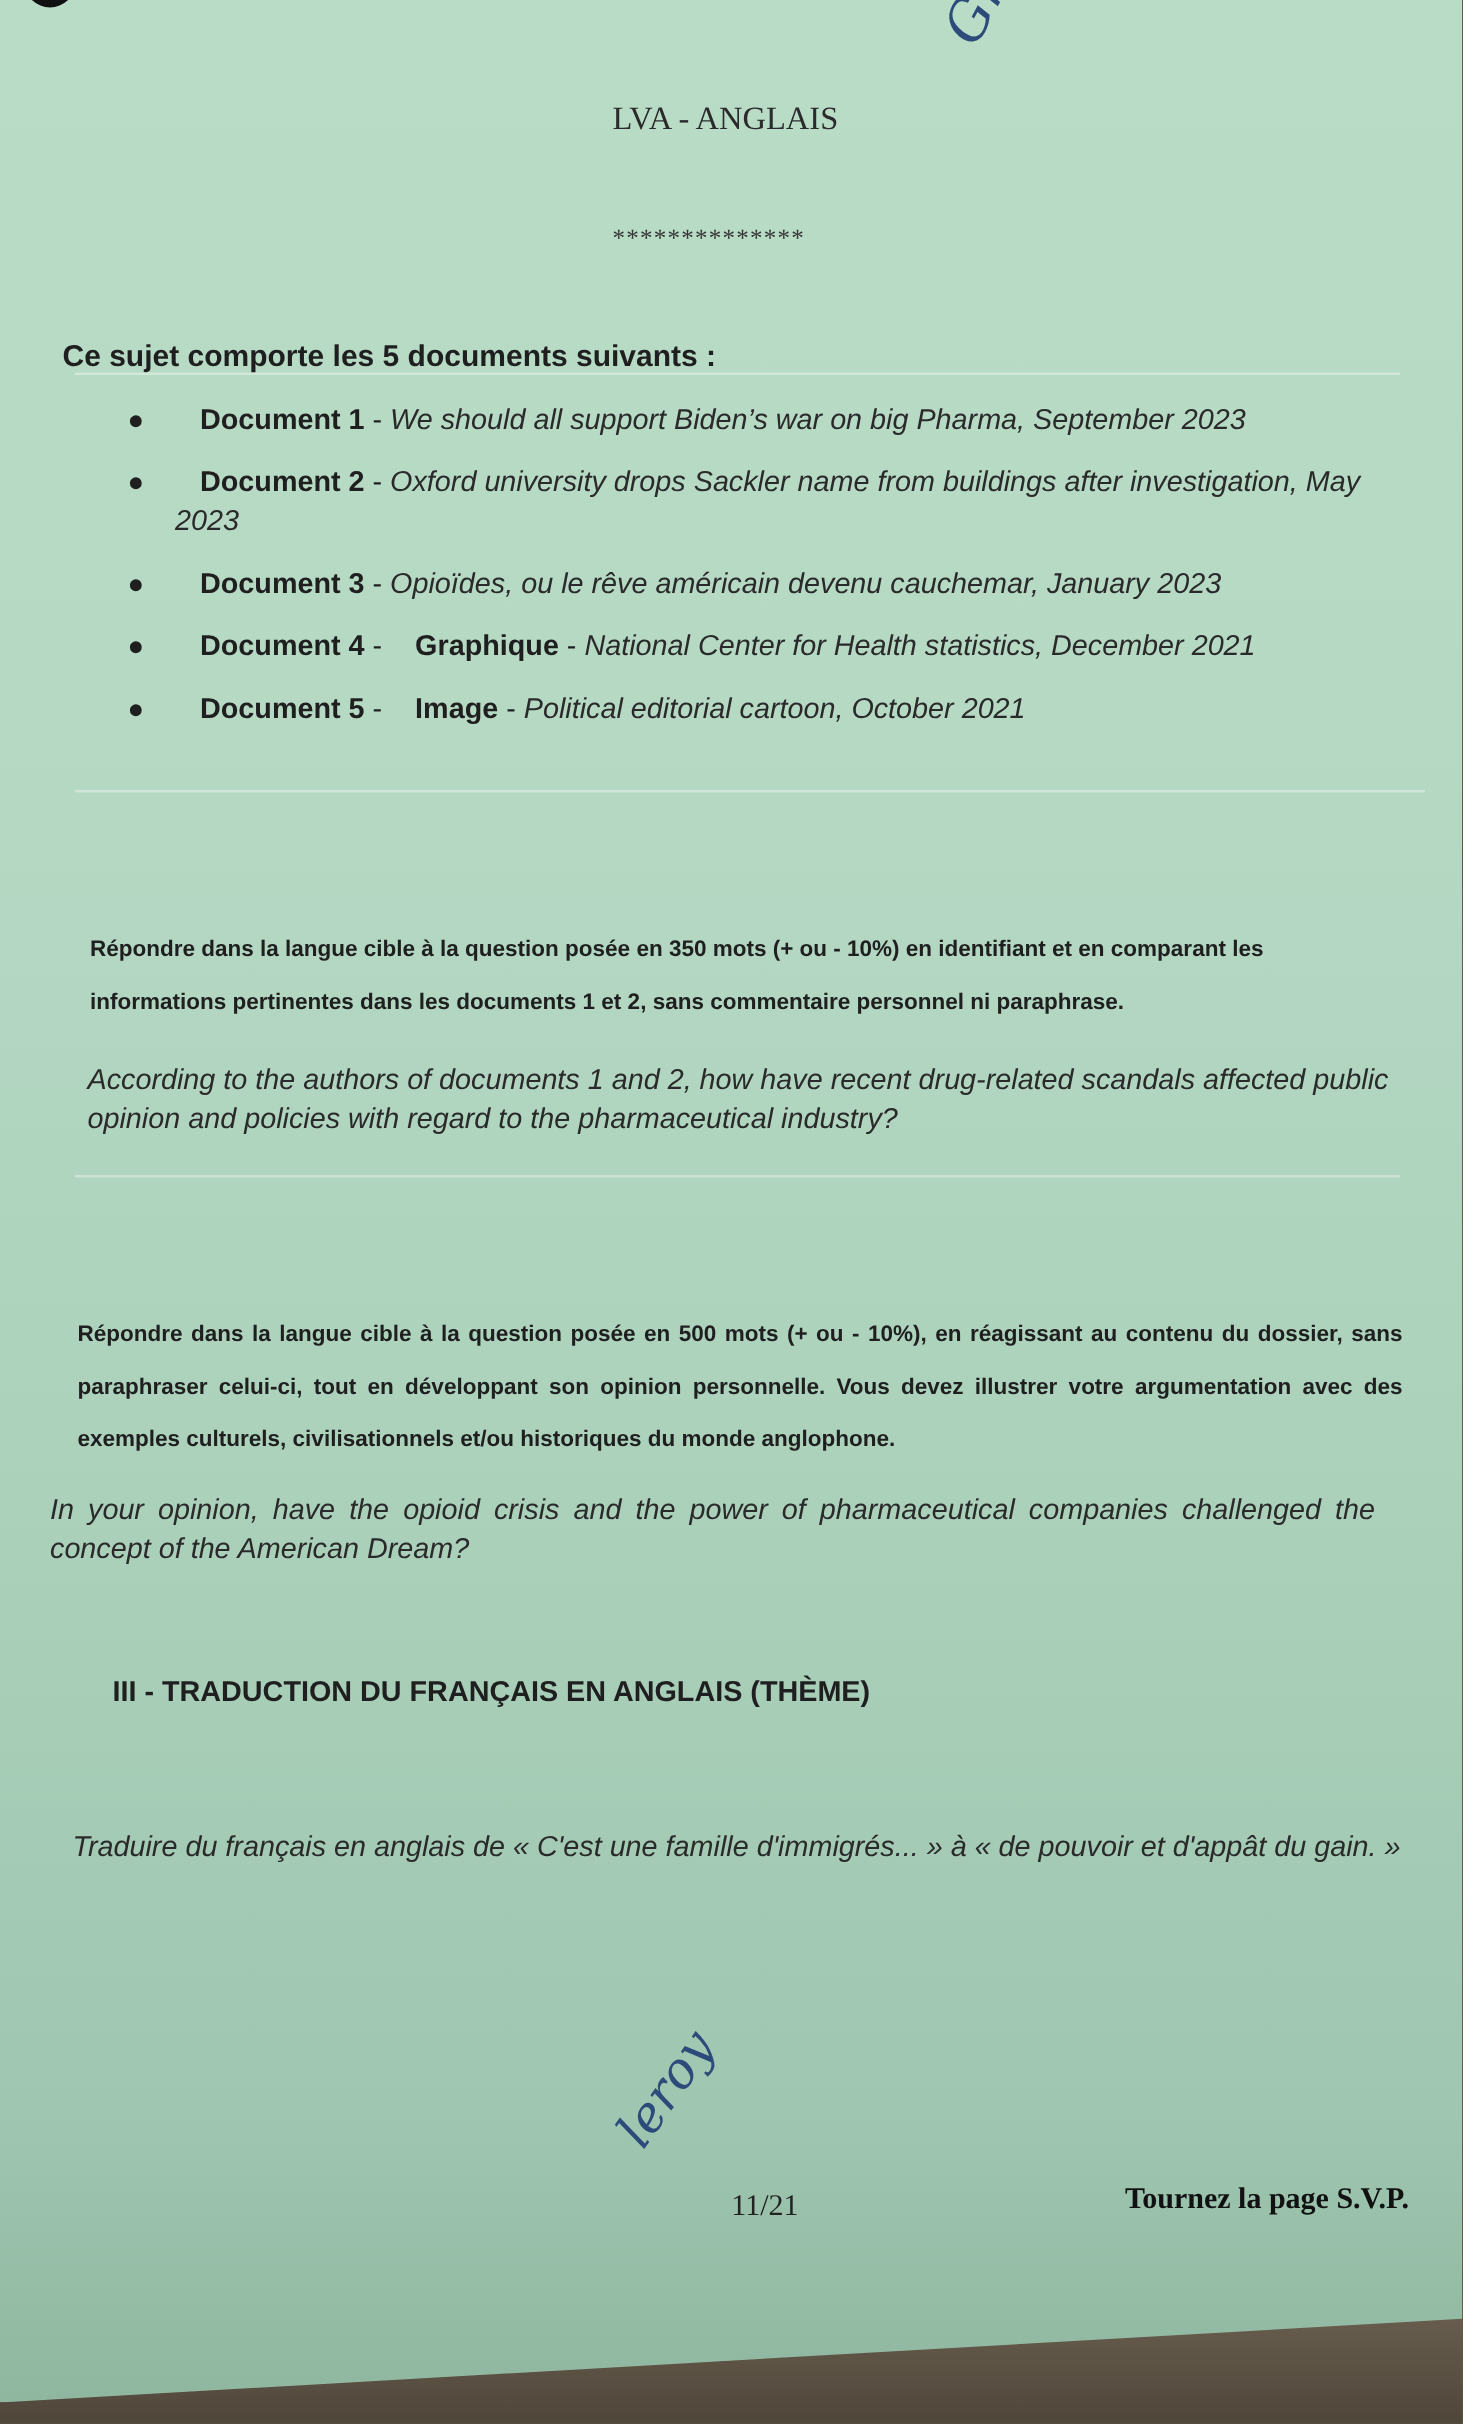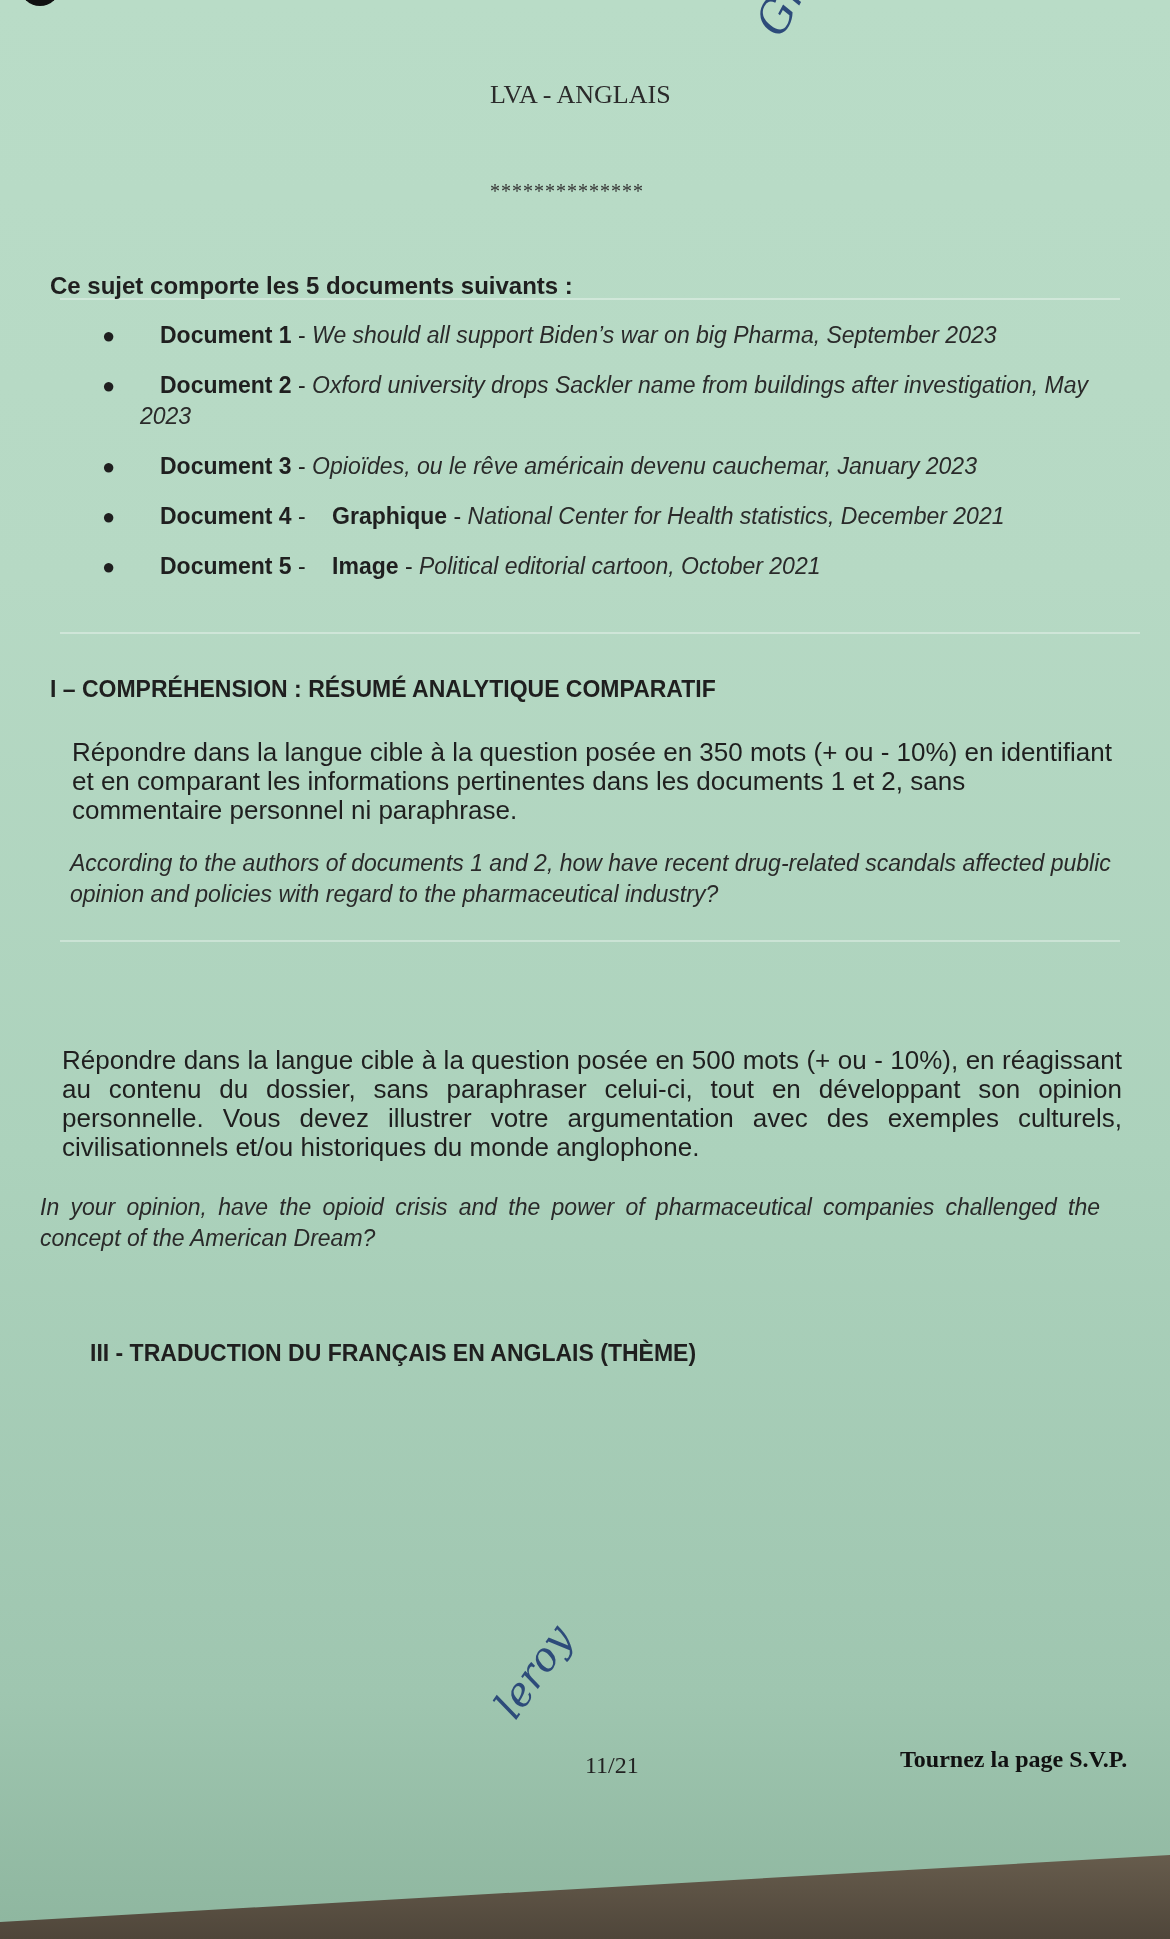--- a/index.html
+++ b/index.html
@@ -34,21 +34,21 @@
     font-size: 20px; color: #333; letter-spacing: 1px;
   }
   .t { position: absolute; color: #1f1f1f; white-space: nowrap; }
   .intro { left: 50px; top: 272px; font-size: 24px; font-weight: bold; }
   .doclist { position: absolute; left: 100px; top: 320px; width: 1000px; }
   .doc { position: relative; font-size: 23px; color: #1f1f1f; padding-left: 40px; line-height: 31px; }
   .doc .bullet { position: absolute; left: 2px; top: 0; font-size: 22px; }
   .doc b { font-weight: bold; margin-left: 20px; }
   .doc i { font-style: italic; color: #2a2a2a; }
   .h { font-size: 23px; font-weight: bold; }
-  .instr { font-size: 26px; font-weight: normal; line-height: 29px; white-space: normal; }
+  .instr { font-size: 18px; font-weight: bold; line-height: 42px; white-space: normal; }
   .q { font-size: 23px; font-style: italic; line-height: 31px; white-space: normal; color: #2a2a2a; }
   .footer-page { position: absolute; left: 585px; top: 1752px; font-family: "Liberation Serif", serif; font-size: 24px; color: #222; }
   .footer-turn { position: absolute; left: 900px; top: 1746px; font-family: "Liberation Serif", serif; font-size: 24px; font-weight: bold; color: #111; }
   .crease { position: absolute; left: 60px; height: 2px; background: rgba(255,255,255,0.35); }
 </style>
 </head>
 <body>
 
 <div class="floor"></div>
 <div class="paper">
@@ -81,26 +81,26 @@
     <div class="doc" style="margin-top:19px;">
       <span class="bullet">●</span>
       <b>Document 4</b> - <b>Graphique</b> - <i>National Center for Health statistics, December 2021</i>
     </div>
     <div class="doc" style="margin-top:19px;">
       <span class="bullet">●</span>
       <b>Document 5</b> - <b>Image</b> - <i>Political editorial cartoon, October 2021</i>
     </div>
   </div>
 
-  <div class="t h" style="left:50px;top:676px;">I – COMPRÉHENSION : RÉSUMÉ ANALYTIQUE COMPARATIF</div>
   <div class="t instr" style="left:72px;top:738px;width:1040px;">Répondre dans la langue cible à la question posée en 350 mots (+ ou - 10%) en identifiant et en comparant les informations pertinentes dans les documents 1 et 2, sans commentaire personnel ni paraphrase.</div>
   <div class="t q" style="left:70px;top:848px;width:1050px;">According to the authors of documents 1 and 2, how have recent drug-related scandals affected public opinion and policies with regard to the pharmaceutical industry?</div>
 
   <div class="t instr" style="left:62px;top:1046px;width:1060px;text-align:justify;">Répondre dans la langue cible à la question posée en 500 mots (+ ou - 10%), en réagissant au contenu du dossier, sans paraphraser celui-ci, tout en développant son opinion personnelle. Vous devez illustrer votre argumentation avec des exemples culturels, civilisationnels et/ou historiques du monde anglophone.</div>
   <div class="t q" style="left:40px;top:1192px;width:1060px;text-align:justify;">In your opinion, have the opioid crisis and the power of pharmaceutical companies challenged the concept of the American Dream?</div>
 
   <div class="t h" style="left:58px;top:1340px;margin-left:32px;">III - TRADUCTION DU FRANÇAIS EN ANGLAIS (THÈME)</div>
+  <div class="t q" style="left:58px;top:1462px;width:1070px;">Traduire du français en anglais de « C'est une famille d'immigrés... » à « de pouvoir et d'appât du gain. »</div>
 
   <div class="hand" style="left:485px;top:1700px;font-size:40px;transform:rotate(-55deg);transform-origin:left top;">leroy</div>
 
   <div class="footer-page">11/21</div>
   <div class="footer-turn">Tournez la page S.V.P.</div>
 </div>
 
 </body></html>

